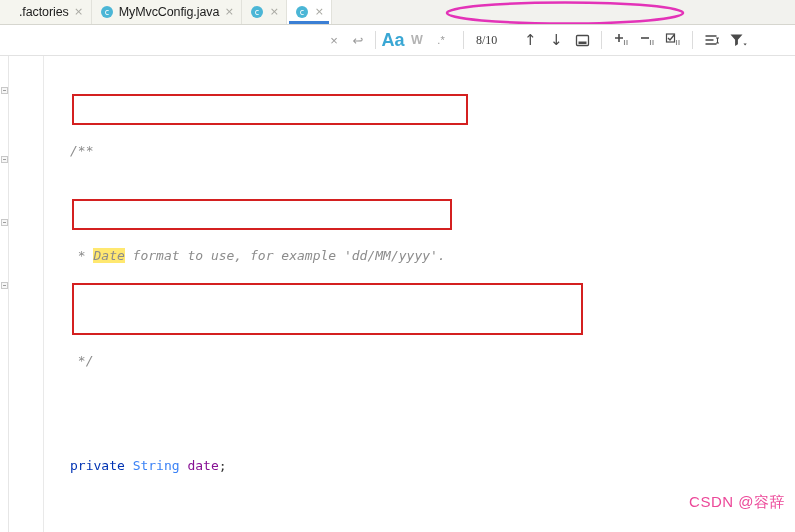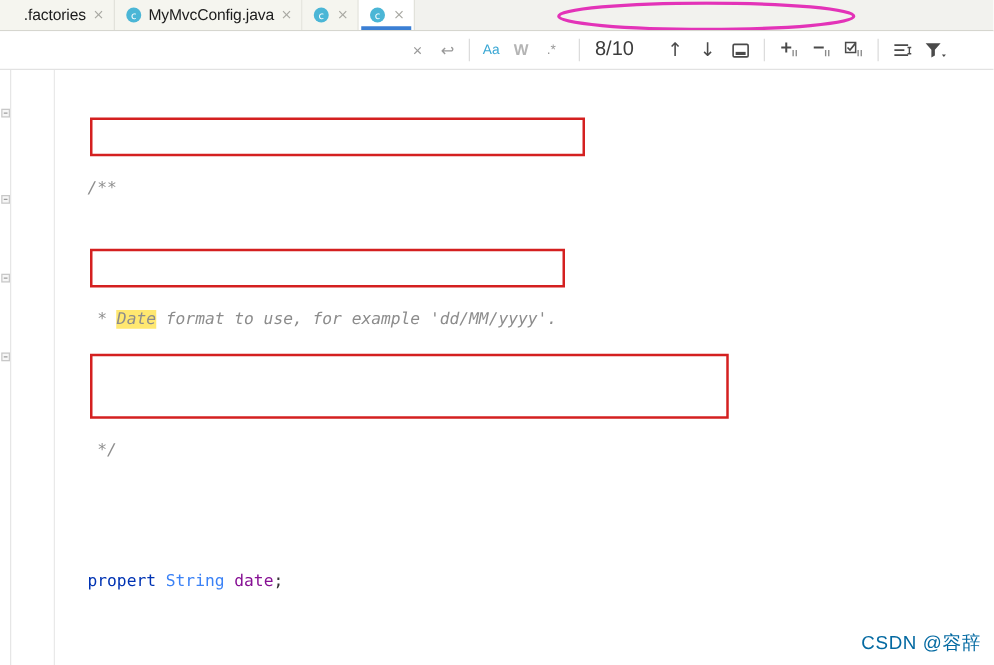--- a/index.html
+++ b/index.html
@@ -87,36 +87,36 @@
   .fb-spacer { flex: 0 0 auto; }
   .fb-btn {
     width: 24px; height: 24px;
     display: flex; align-items: center; justify-content: center;
     color: #9a9a9a;
     font-size: 13px;
     flex: 0 0 auto;
   }
   .fb-btn.aa {
     color: #3aa7d4;
-    font-weight: normal;
-    font-size: 11px;
+    font-weight: bold;
+    font-size: 18px;
   }
   .fb-btn.w { color: #b4b4b4; font-weight: bold; font-size: 12.5px; }
   .fb-sep {
     width: 1px; height: 18px;
     background: #dcdcdc;
     margin: 0 5px;
     flex: 0 0 auto;
   }
   .fb-count {
-    font-size: 16px;
+    font-size: 12px;
     color: #3c3c3c;
     padding: 0 4px;
     flex: 0 0 auto;
-    font-family: Liberation Sans, sans-serif;
+    font-family: Liberation Serif, serif;
   }
   .fb-arrow {
     width: 26px; height: 24px;
     display: flex; align-items: center; justify-content: center;
     color: #4a4a4a;
     font-size: 15px;
     flex: 0 0 auto;
     font-family: "DejaVu Sans", sans-serif;
   }
   .fb-icon {
@@ -190,23 +190,23 @@
   
   .redbox {
     position: absolute;
     border: 2px solid #d42020;
     pointer-events: none;
     z-index: 5;
   }
 
   .watermark {
     position: absolute;
-    right: 10px; bottom: 8px;
+    right: 10px; bottom: 20px;
     font-size: 15px;
-    color: #0369a1;
+    color: #ec4899;
     letter-spacing: 0.5px;
     font-family: "Liberation Sans", sans-serif;
     z-index: 8;
   }
 </style>
 </head>
 <body>
 
 <div id="app">
 
@@ -337,21 +337,21 @@
       
       <div class="line"><span class="cmt">/**</span></div>
 
       
       <div class="line"><span class="cmt"> * </span><span class="cmt hl">Date</span><span class="cmt"> format to use, for example 'dd/MM/yyyy'.</span></div>
 
       
       <div class="line"><span class="cmt"> */</span></div>
 
       
-      <div class="line"><span class="kw">propert</span><span class="punc"> </span><span class="type">String</span><span class="punc"> </span><span class="fld">date</span><span class="punc">;</span></div>
+      <div class="line"><span class="kw">private</span><span class="punc"> </span><span class="type">String</span><span class="punc"> </span><span class="fld">date</span><span class="punc">;</span></div>
 
       
 
       
       
 
       
       
 
       

